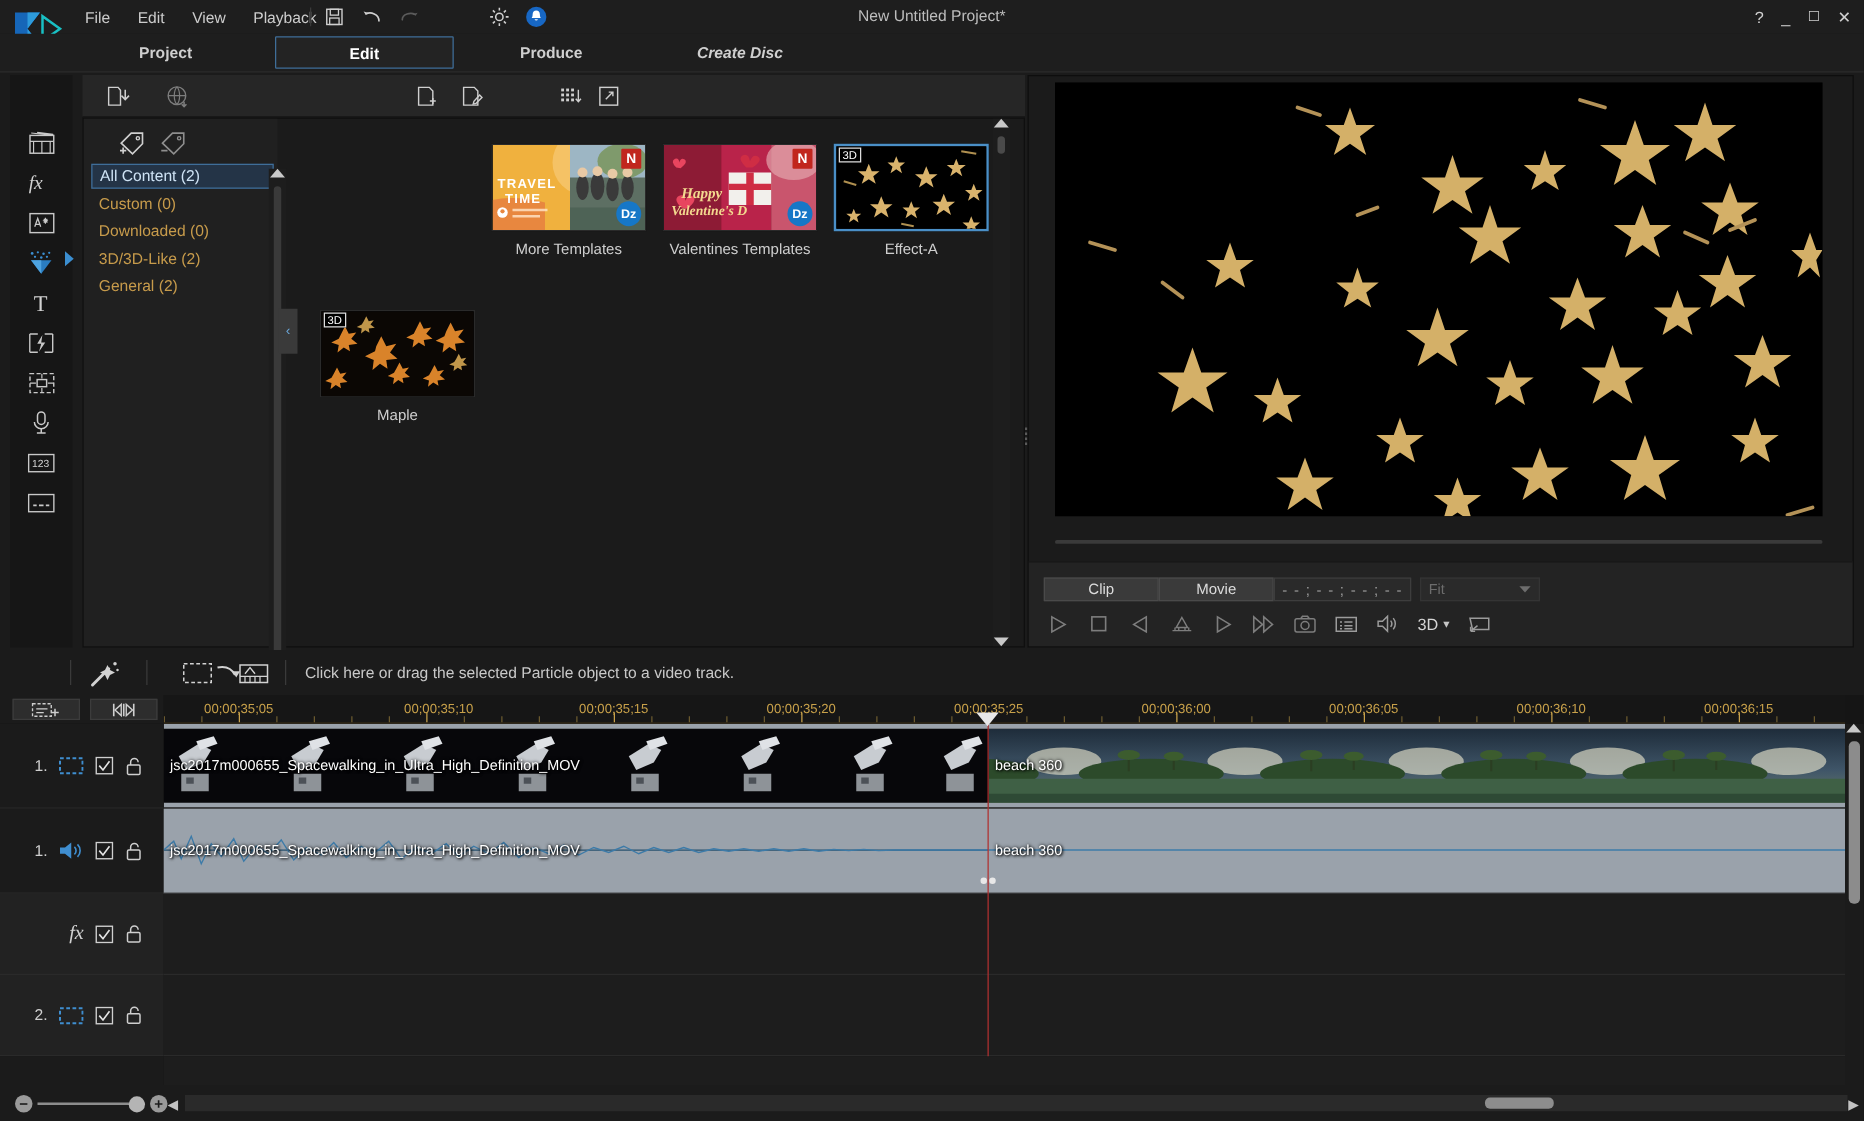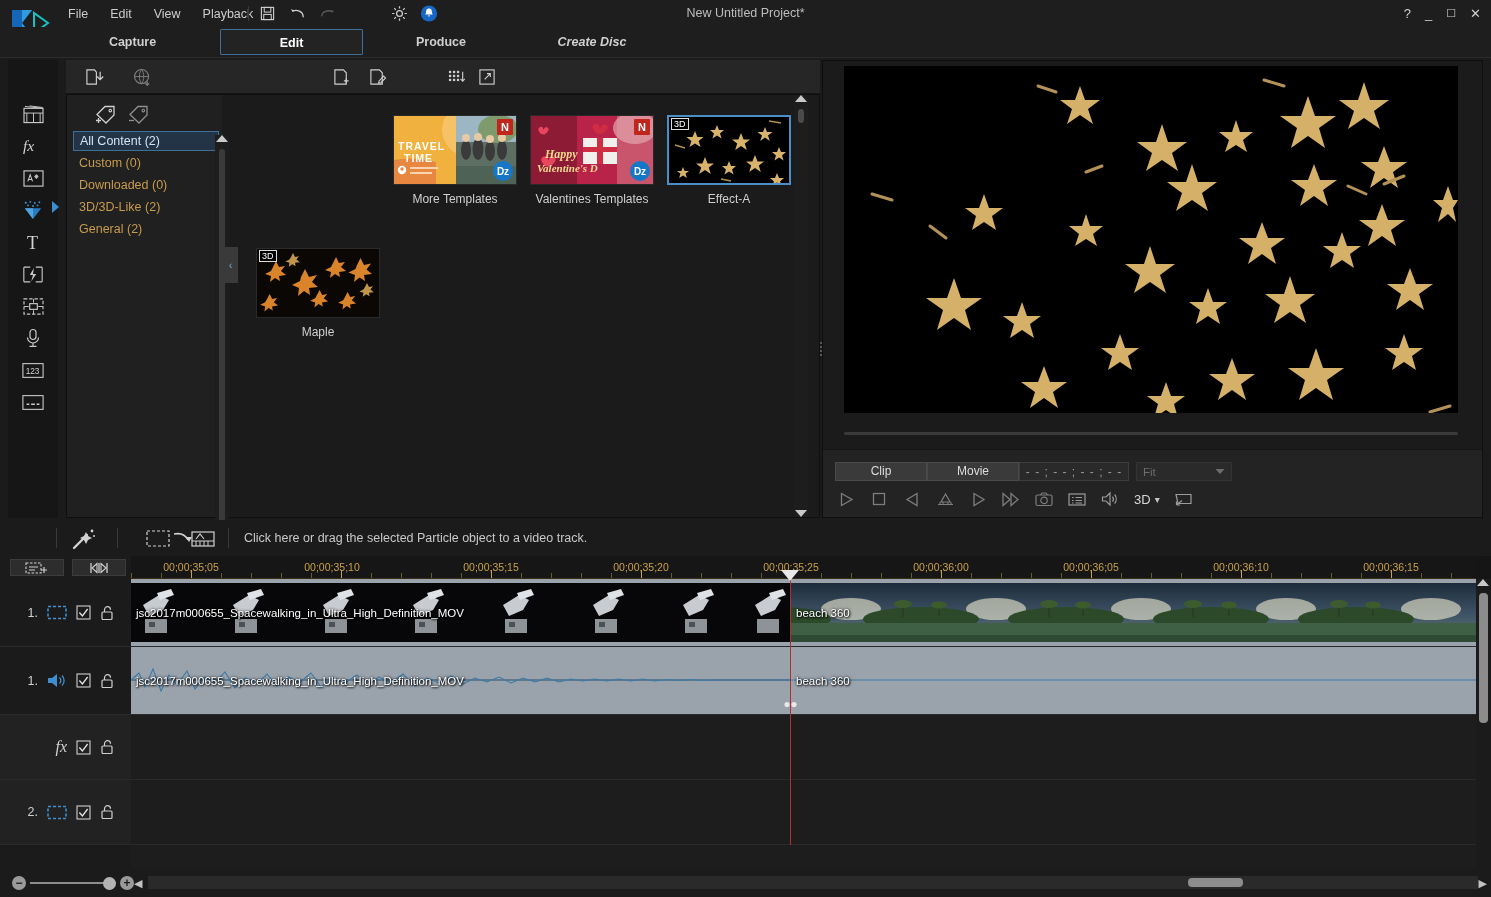--- a/index.html
+++ b/index.html
@@ -187,21 +187,21 @@
       <div>?</div>
       <div>_</div>
       <div style="font-size:11px;">☐</div>
       <div>✕</div>
     </div>
   </div>
 
   <div class="brand">PowerDirector</div>
 
   <div class="tabbar">
-    <div class="tab" style="left:60px; width:145px;">Capture</div>
+    <div class="tab" style="left:60px; width:145px;">Project</div>
     <div class="tab sel" style="left:220px; width:143px;">Edit</div>
     <div class="tab" style="left:372px; width:138px;">Produce</div>
     <div class="tab" style="left:522px; width:140px;font-style:italic;">Create Disc</div>
   </div>
 
   <div class="vbar">
     <div class="vbtn" style="top:39px;">
       <svg width="21" height="19" viewBox="0 0 22 20">
           <rect x="1" y="3.5" width="20" height="15" fill="none" stroke="#c9c9c9" stroke-width="1.2"></rect>
           <path d="M1 8.5h20M4 8.5v10M11 8.5v10M18 8.5v10" stroke="#c9c9c9" stroke-width="1"></path>
@@ -697,21 +697,21 @@
             <polygon points="5,7 10,2.5 10,11.5" fill="none" stroke="#cfcfcf" stroke-width="1.1"></polygon>
             <path d="M12 2v10" stroke="#cfcfcf" stroke-width="1.3"></path>
             <polygon points="19,7 14,2.5 14,11.5" fill="none" stroke="#cfcfcf" stroke-width="1.1"></polygon>
             <path d="M20 2v10" stroke="#cfcfcf" stroke-width="1.3"></path>
           </svg>
       </div>
     </div>
 
     <div class="ruler">
       <div class="tcl" style="left:60px;">00;00;35;05</div>
-      <div class="tcl" style="left:201px;text-align:right;">00;00;35;10</div>
+      <div class="tcl" style="left:220px;text-align:right;">00;00;35;10</div>
       <div class="tcl" style="left:360px;">00;00;35;15</div>
       <div class="tcl" style="left:510px;">00;00;35;20</div>
       <div class="tcl" style="left:660px;">00;00;35;25</div>
       <div class="tcl" style="left:810px;">00;00;36;00</div>
       <div class="tcl" style="left:960px;">00;00;36;05</div>
       <div class="tcl" style="left:1110px;">00;00;36;10</div>
       <div class="tcl" style="left:1260px;">00;00;36;15</div>
       <div id="ruler-ticks">
           <div class="tick" style="left: 0px; height: 5px; background: rgb(107, 90, 46);"></div>
           <div class="tick" style="left: 30px; height: 5px; background: rgb(107, 90, 46);"></div>

